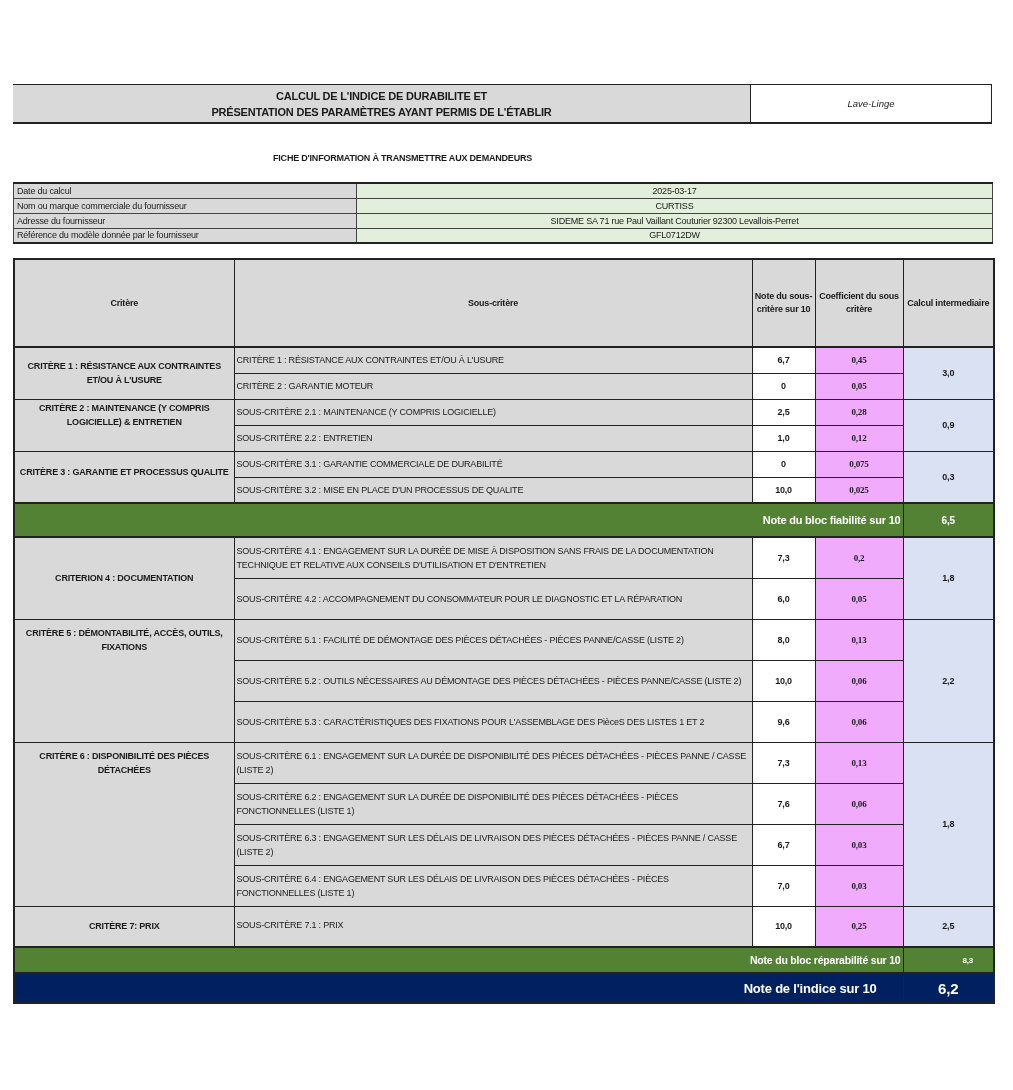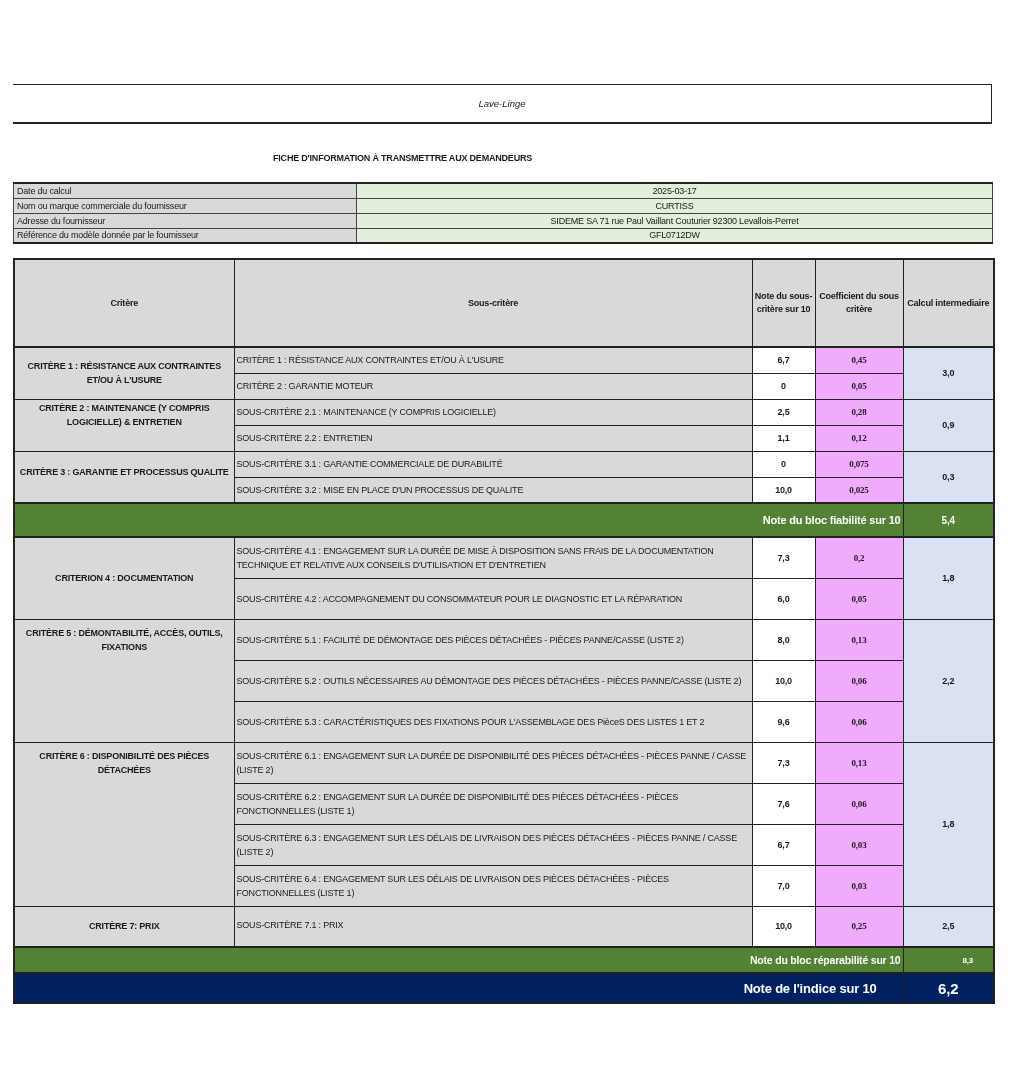--- a/index.html
+++ b/index.html
@@ -79,20 +79,24 @@
   tr.index-row td {
     height: 30px; background: #002060; color: #ffffff; font-weight: bold; border-bottom: 2px solid #222;
   }
   tr.index-row td.idx-label { text-align: right; padding-right: 26px; font-size: 13px; border-left: 2px solid #222; }
   tr.index-row td.idx-val { text-align: center; font-size: 15px; border-right: 2px solid #222; }
 </style>
 </head>
 <body>
 
 <div class="title-block">
+  <div class="title-main">
+    <div>CALCUL DE L'INDICE DE DURABILITE ET</div>
+    <div>PRÉSENTATION DES PARAMÈTRES AYANT PERMIS DE L'ÉTABLIR</div>
+  </div>
   <div class="title-side">Lave-Linge</div>
 </div>
 
 <div class="subtitle">FICHE D'INFORMATION À TRANSMETTRE AUX DEMANDEURS</div>
 
 <table class="info-table">
   <tbody>
       <tr>
     <td class="lbl">Date du calcul</td>
     <td class="val">2025-03-17</td>
@@ -144,40 +148,40 @@
 
   <tr class="r26">
     <td class="crit" rowspan="2" style="padding-top:1px;">CRITÈRE 2 : MAINTENANCE (Y COMPRIS LOGICIELLE) &amp; ENTRETIEN</td>
     <td class="sub">SOUS-CRITÈRE 2.1 : MAINTENANCE (Y COMPRIS LOGICIELLE)</td>
     <td class="note">2,5</td>
     <td class="coef">0,28</td>
     <td class="calc" rowspan="2">0,9</td>
   </tr>
   <tr class="r26">
     <td class="sub">SOUS-CRITÈRE 2.2 : ENTRETIEN</td>
-    <td class="note">1,1</td>
+    <td class="note">1,0</td>
     <td class="coef">0,12</td>
   </tr>
 
   <tr class="r26">
     <td class="crit" rowspan="2" style="padding-top:13px;">CRITÈRE 3 : GARANTIE ET PROCESSUS QUALITE</td>
     <td class="sub">SOUS-CRITÈRE 3.1 : GARANTIE COMMERCIALE DE DURABILITÉ</td>
     <td class="note">0</td>
     <td class="coef">0,075</td>
     <td class="calc" rowspan="2">0,3</td>
   </tr>
   <tr class="r26">
     <td class="sub">SOUS-CRITÈRE 3.2 : MISE EN PLACE D'UN PROCESSUS DE QUALITE</td>
     <td class="note">10,0</td>
     <td class="coef">0,025</td>
   </tr>
 
   <tr class="block-row">
     <td colspan="4" class="blk-label">Note du bloc fiabilité sur 10</td>
-    <td class="blk-val">5,4</td>
+    <td class="blk-val">6,5</td>
   </tr>
 
   <tr class="r40">
     <td class="crit mid" rowspan="2">CRITERION 4 : DOCUMENTATION</td>
     <td class="sub" style="line-height:14px;">SOUS-CRITÈRE 4.1 : ENGAGEMENT SUR LA DURÉE DE MISE À DISPOSITION SANS FRAIS DE LA DOCUMENTATION TECHNIQUE ET RELATIVE AUX CONSEILS D'UTILISATION ET D'ENTRETIEN</td>
     <td class="note">7,3</td>
     <td class="coef">0,2</td>
     <td class="calc" rowspan="2">1,8</td>
   </tr>
   <tr class="r40">

